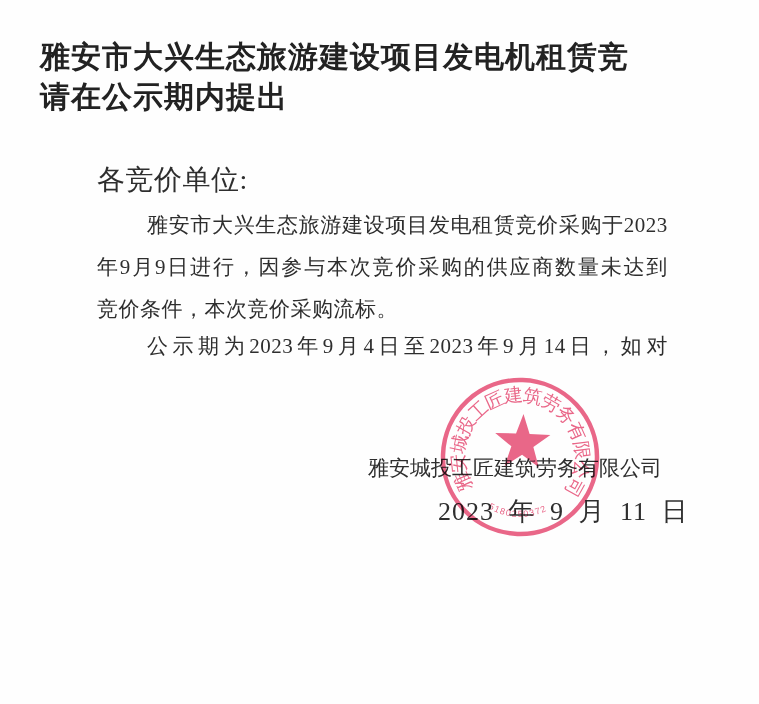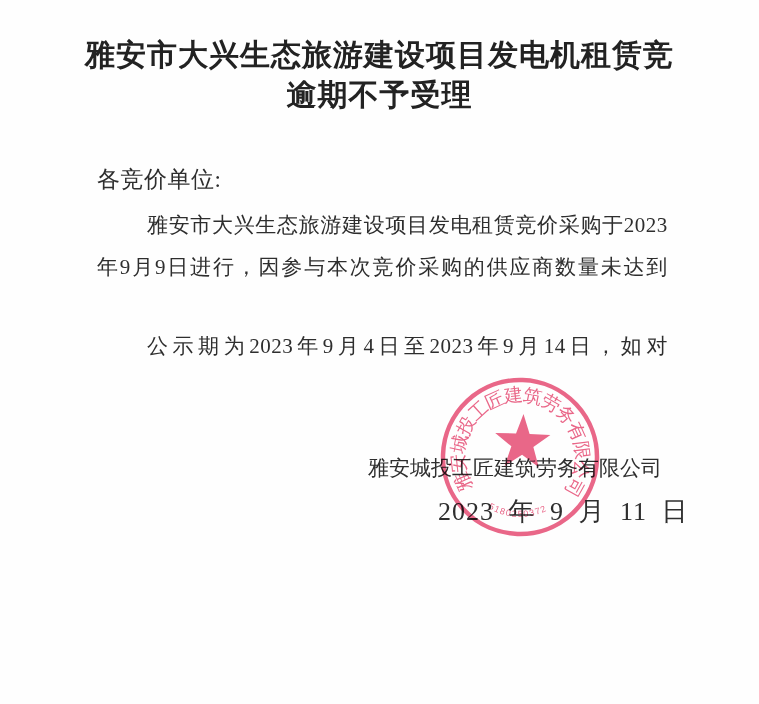--- a/index.html
+++ b/index.html
@@ -10,33 +10,32 @@
     background: #fefefe;
     overflow: hidden;
     font-family: "Liberation Serif", "DejaVu Serif", serif;
     color: #2e2e2e;
   }
   .page-title {
     position: absolute;
     top: 37px;
     left: 40px;
     right: 40px;
-    text-align: center;
-    font-family: Liberation Mono, monospace;
+    font-family: Liberation Serif, serif;
     font-weight: 700;
     font-size: 30px;
     line-height: 40px;
     letter-spacing: 1px;
     color: #222;
   }
   .salutation {
     position: absolute;
     top: 159px;
     left: 97px;
-    font-size: 23px;
+    font-size: 28px;
     line-height: 42px;
     letter-spacing: 0.5px;
   }
   .para {
     position: absolute;
     left: 97px;
     right: 91px;
     font-size: 21px;
     line-height: 42px;
   }
@@ -71,21 +70,21 @@
     mix-blend-mode: multiply;
     opacity: 0.82;
     pointer-events: none;
   }
 </style>
 </head>
 <body>
 
 <div class="page-title">
   <div>雅安市大兴生态旅游建设项目发电机租赁竞</div>
-  <div>逾期不予受理</div>
+  <div>请在公示期内提出</div>
 </div>
 
 <div class="salutation">各竞价单位:</div>
 
 <div class="para para1">
   <div class="line jline indent" style="display: flex; justify-content: space-between; align-items: center;">
       <span>雅</span>
       <span>安</span>
       <span>市</span>
       <span>大</span>
@@ -130,20 +129,21 @@
       <span>的</span>
       <span>供</span>
       <span>应</span>
       <span>商</span>
       <span>数</span>
       <span>量</span>
       <span>未</span>
       <span>达</span>
       <span>到</span>
     </div>
+  <div class="line">竞价条件，本次竞价采购流标。</div>
 </div>
 
 <div class="para para2">
   <div class="line jline indent" style="display: flex; justify-content: space-between; align-items: center;">
       <span>公</span>
       <span>示</span>
       <span>期</span>
       <span>为</span>
       <span>2023</span>
       <span>年</span>

